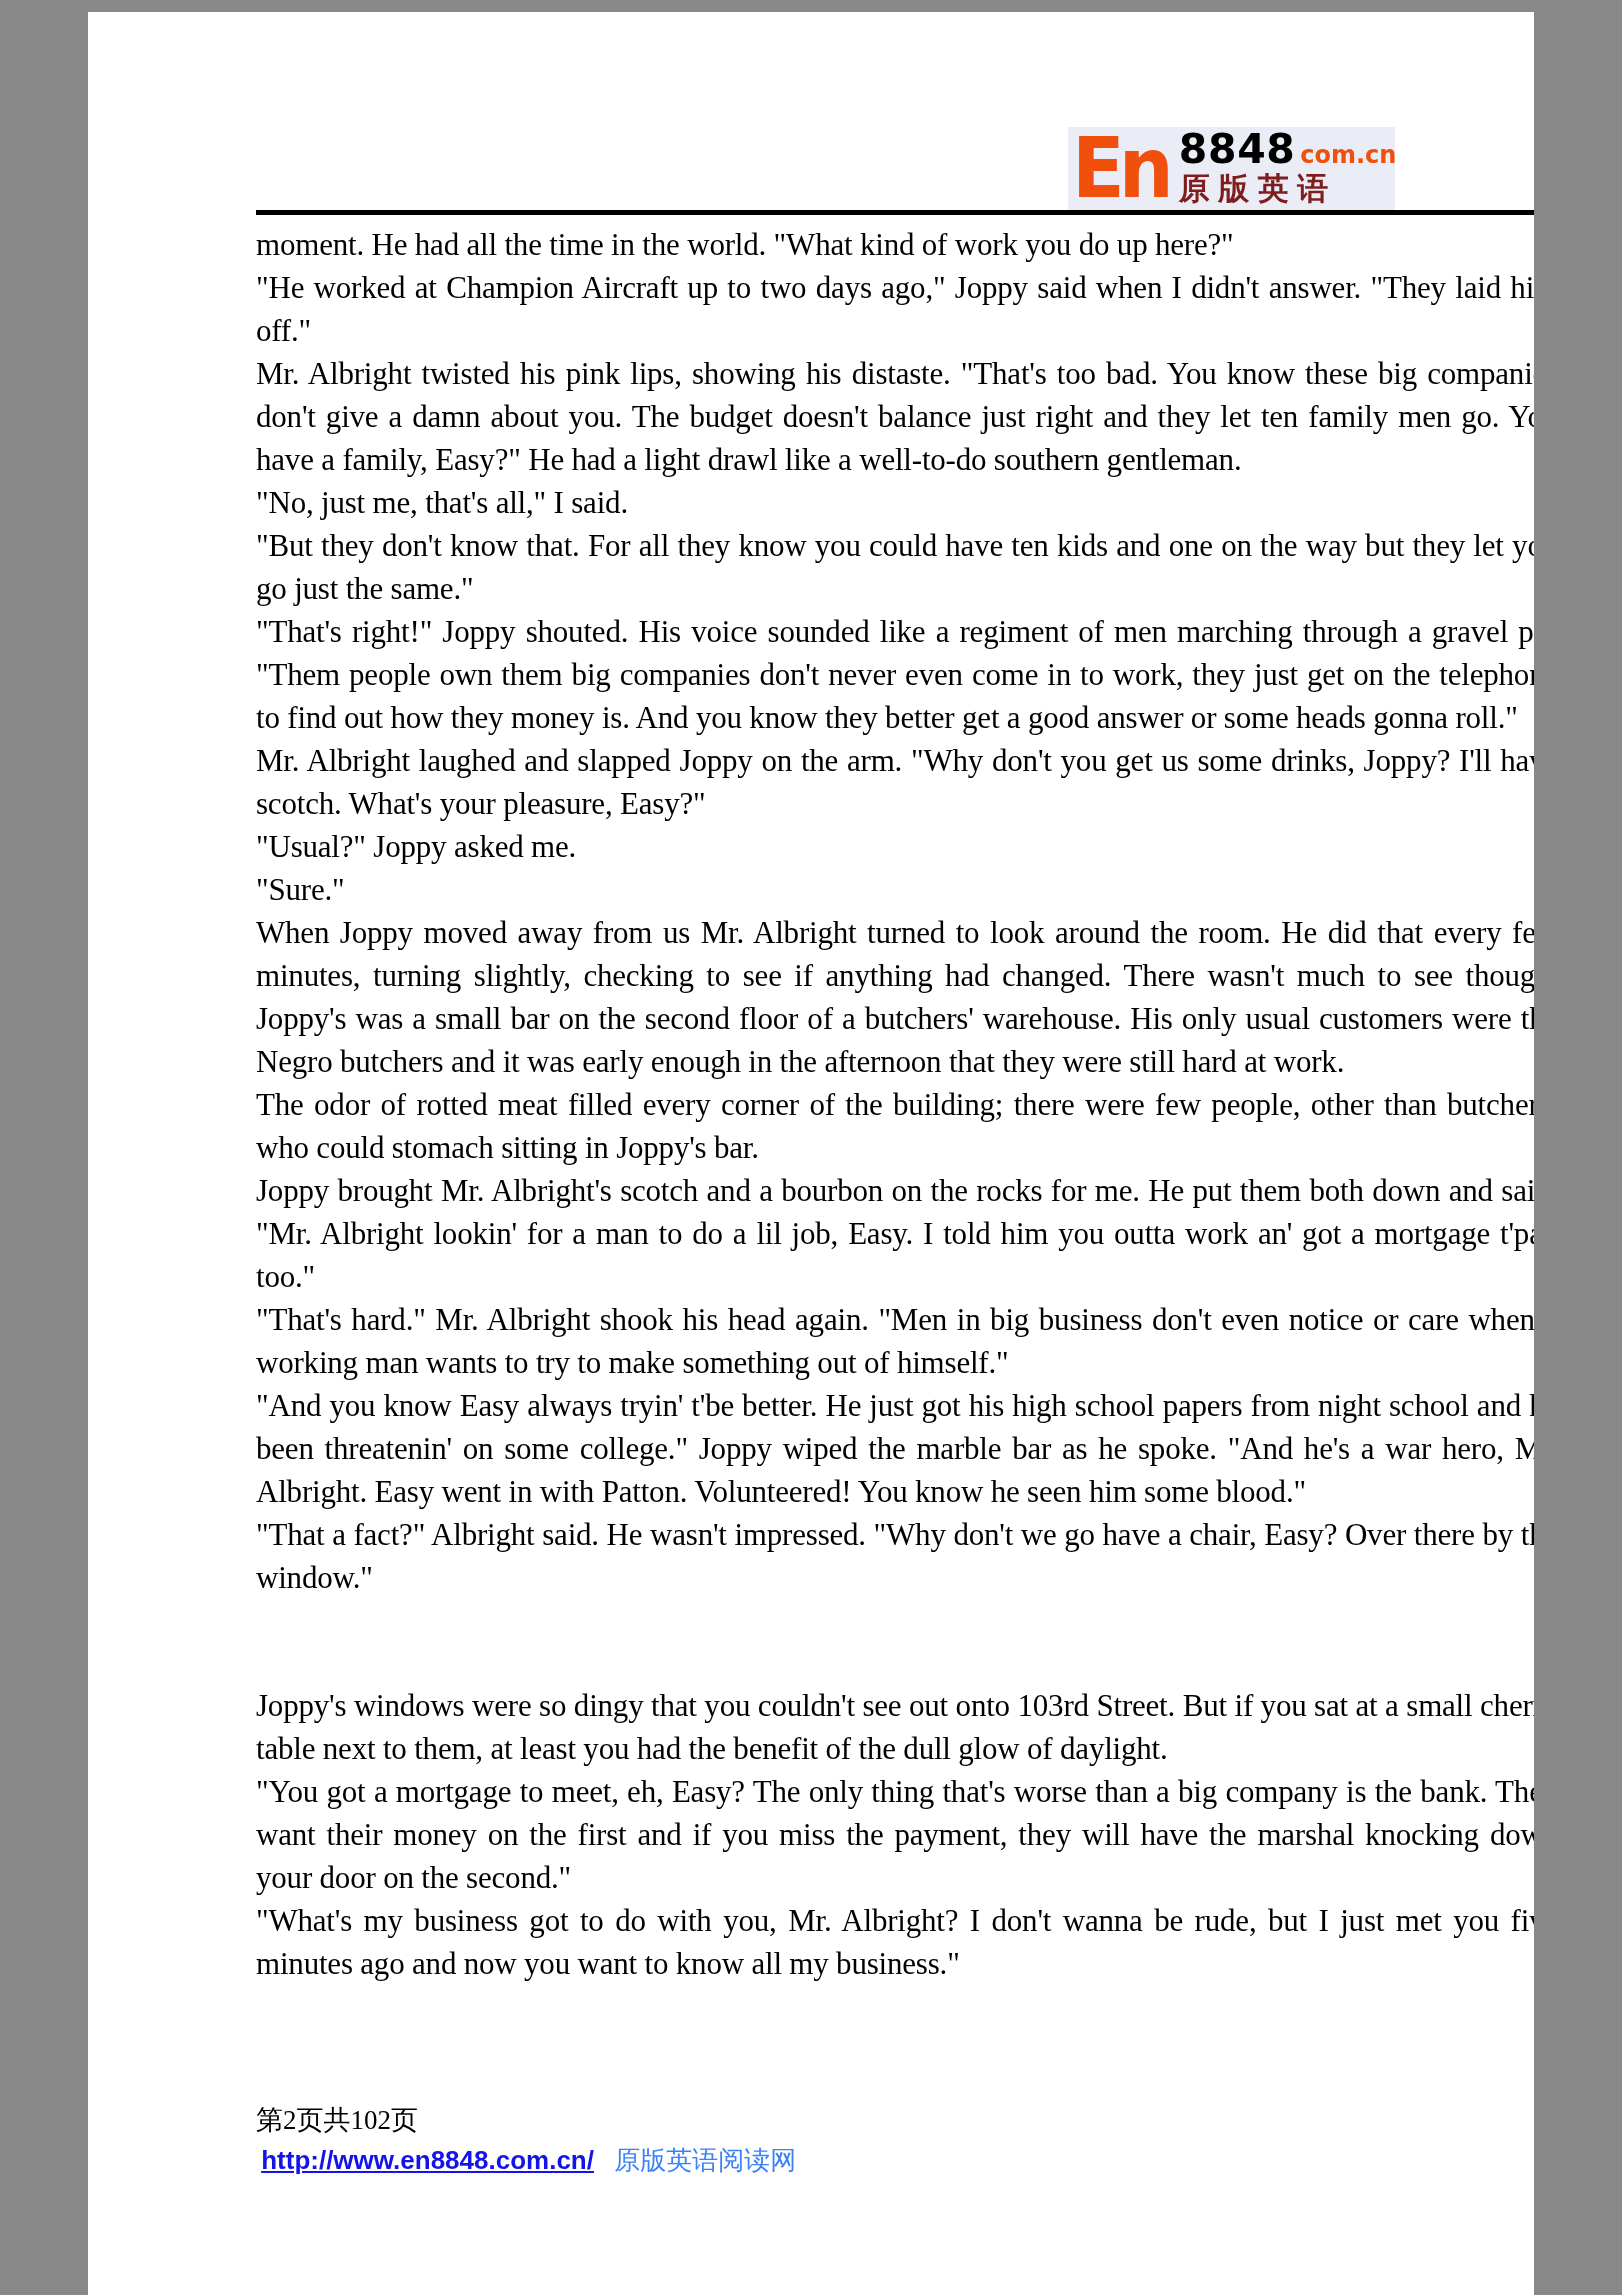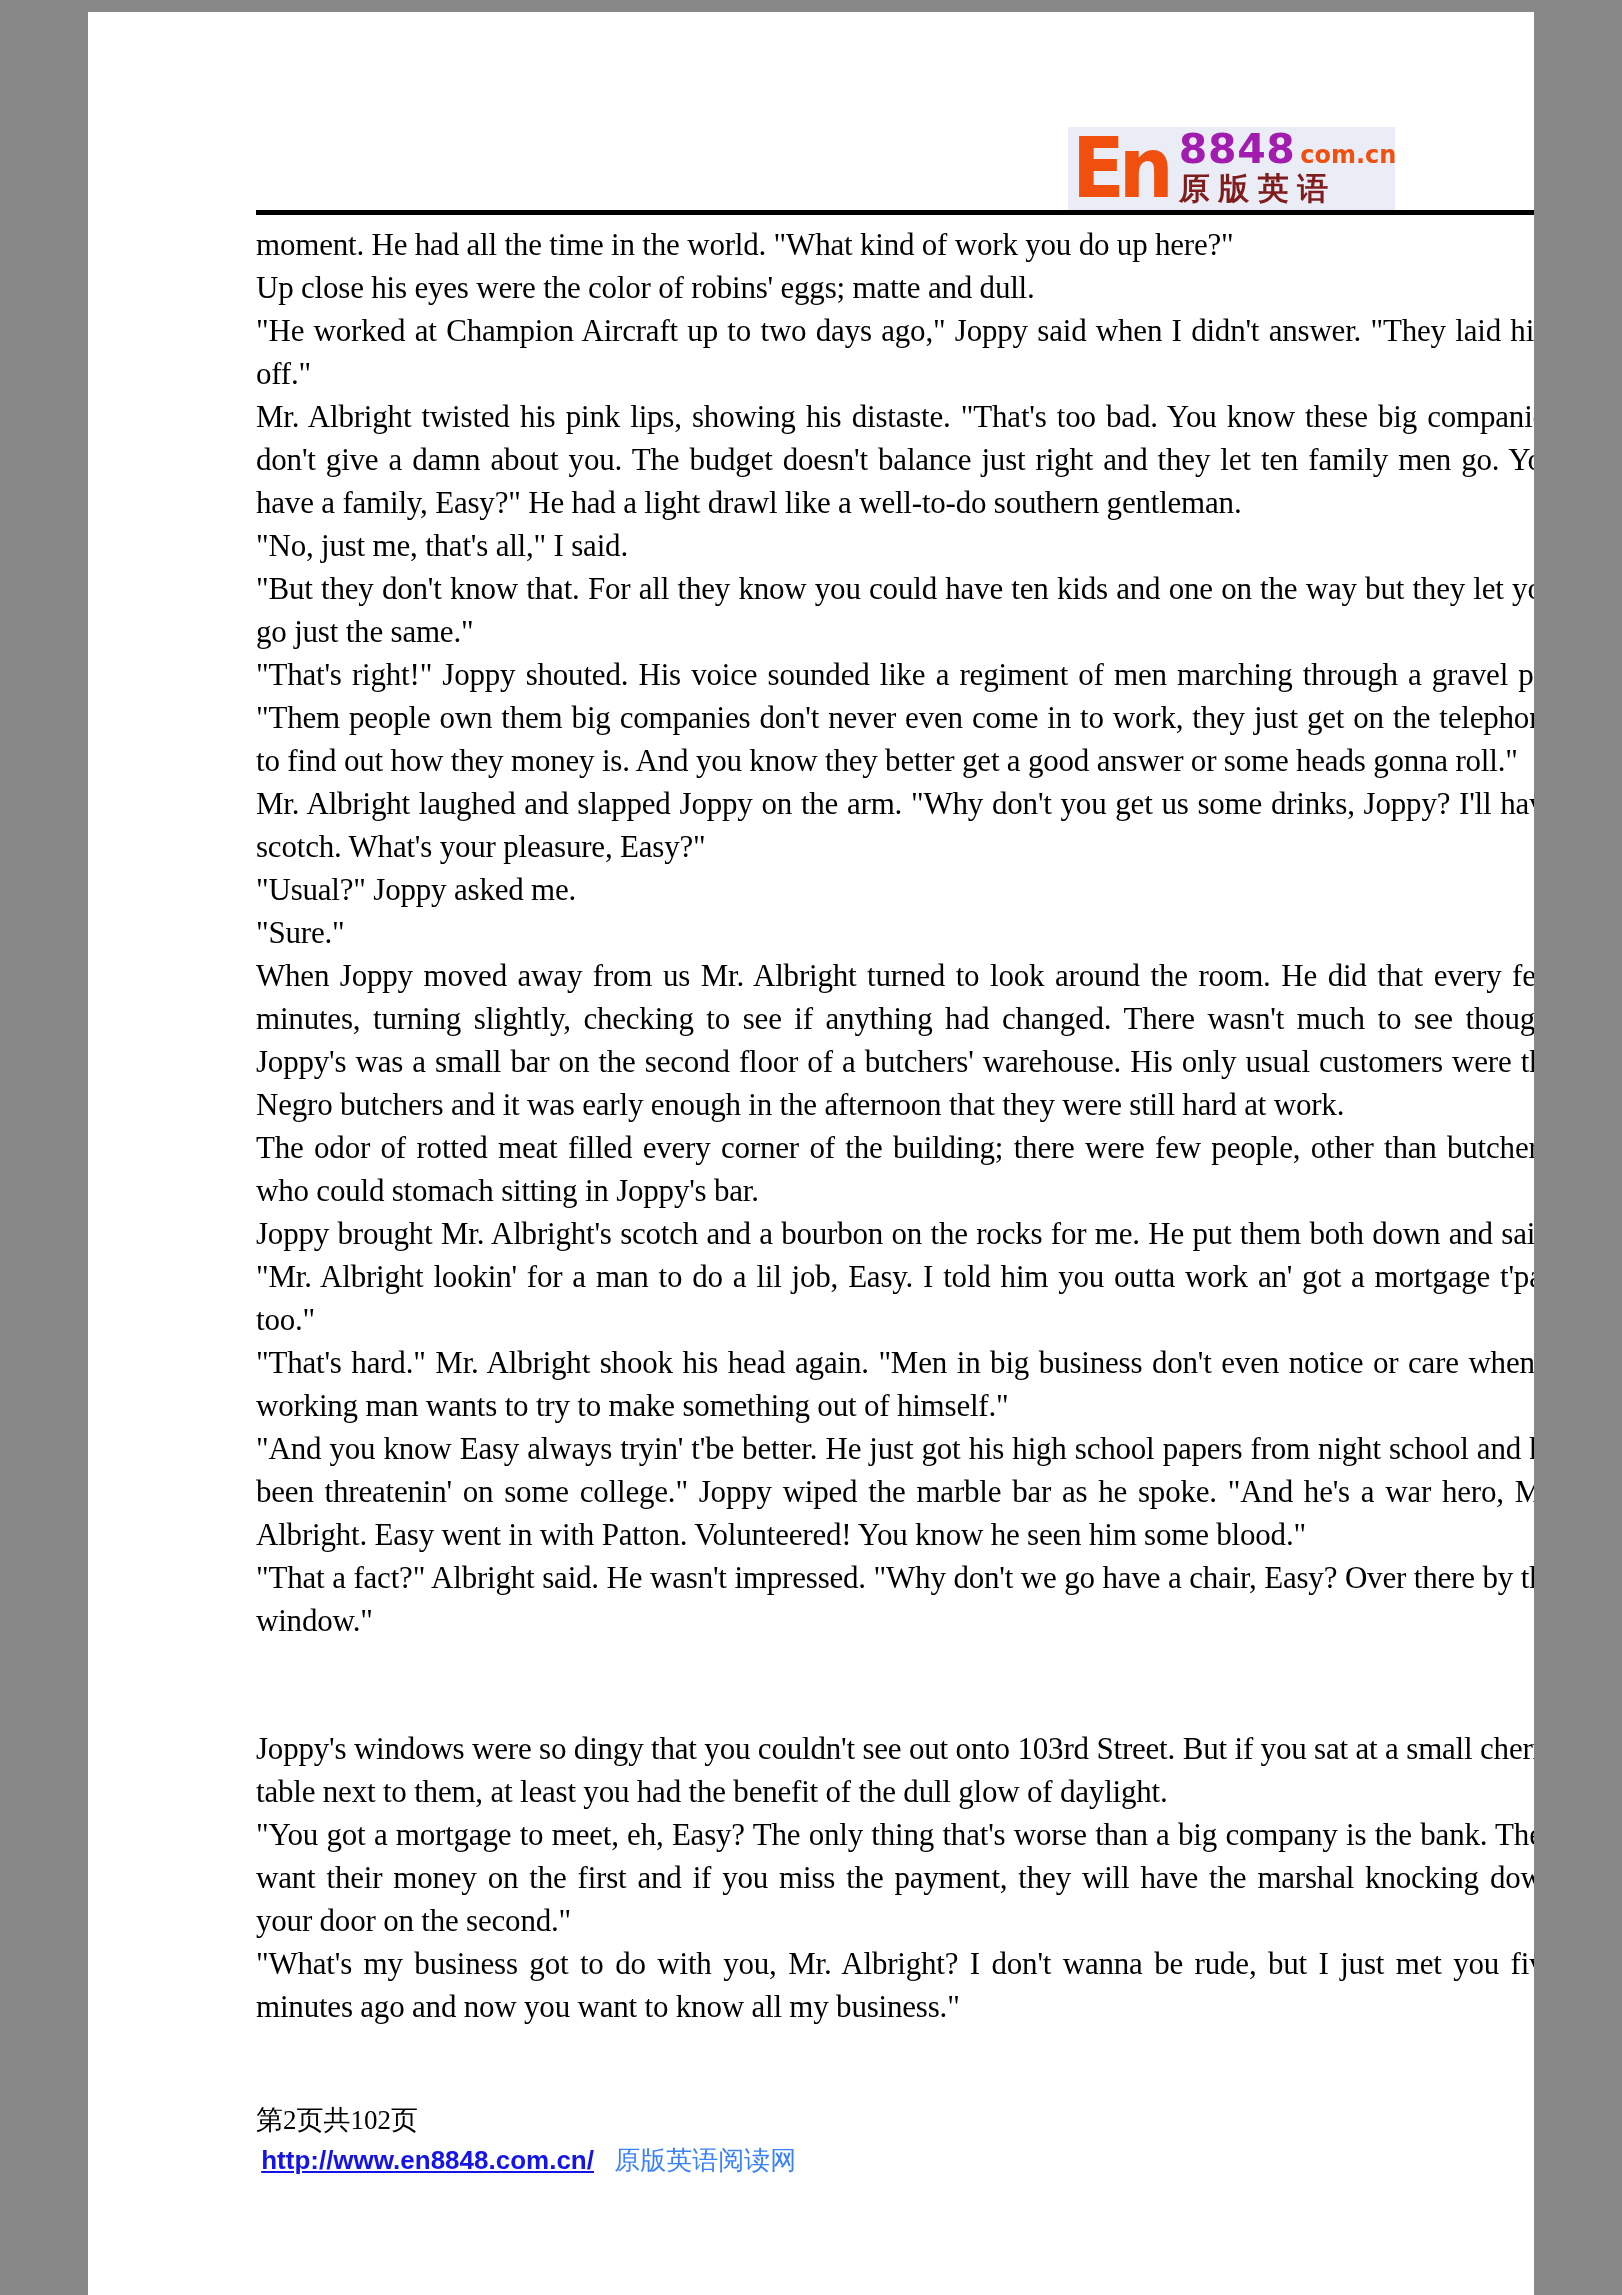--- a/index.html
+++ b/index.html
@@ -37,21 +37,21 @@
     transform: scaleX(0.92);
     transform-origin: left center;
   }
   .logo-right { display: flex; flex-direction: column; margin-left: 2.6px; }
   .logo-top { display: flex; align-items: baseline; }
   .logo-8848 {
     font-family: "DejaVu Sans", sans-serif;
     font-weight: 800;
     font-size: 41px;
     line-height: 1;
-    color: #a21caf;
+    color: #000000;
     letter-spacing: 0.7px;
   }
   .logo-domain {
     font-family: "DejaVu Sans", sans-serif;
     font-weight: 700;
     font-size: 24px;
     color: #f04f0e;
     margin-left: 4.6px;
   }
   .logo-cn {
@@ -122,21 +122,20 @@
         <span class="logo-domain">com.cn</span>
       </span>
       <span class="logo-cn">原版英语</span>
     </span>
   </div>
 
   <div class="header-rule"></div>
 
   <div class="content">
     <p>moment. He had all the time in the world. "What kind of work you do up here?"</p>
-    <p>Up close his eyes were the color of robins' eggs; matte and dull.</p>
     <p>"He worked at Champion Aircraft up to two days ago," Joppy said when I didn't answer. "They laid him off."</p>
     <p>Mr. Albright twisted his pink lips, showing his distaste. "That's too bad. You know these big companies don't give a damn about you. The budget doesn't balance just right and they let ten family men go. You have a family, Easy?" He had a light drawl like a well-to-do southern gentleman.</p>
     <p>"No, just me, that's all," I said.</p>
     <p>"But they don't know that. For all they know you could have ten kids and one on the way but they let you go just the same."</p>
     <p>"That's right!" Joppy shouted. His voice sounded like a regiment of men marching through a gravel pit. "Them people own them big companies don't never even come in to work, they just get on the telephone to find out how they money is. And you know they better get a good answer or some heads gonna roll."</p>
     <p>Mr. Albright laughed and slapped Joppy on the arm. "Why don't you get us some drinks, Joppy? I'll have scotch. What's your pleasure, Easy?"</p>
     <p>"Usual?" Joppy asked me.</p>
     <p>"Sure."</p>
     <p>When Joppy moved away from us Mr. Albright turned to look around the room. He did that every few minutes, turning slightly, checking to see if anything had changed. There wasn't much to see though. Joppy's was a small bar on the second floor of a butchers' warehouse. His only usual customers were the Negro butchers and it was early enough in the afternoon that they were still hard at work.</p>
     <p>The odor of rotted meat filled every corner of the building; there were few people, other than butchers, who could stomach sitting in Joppy's bar.</p>

